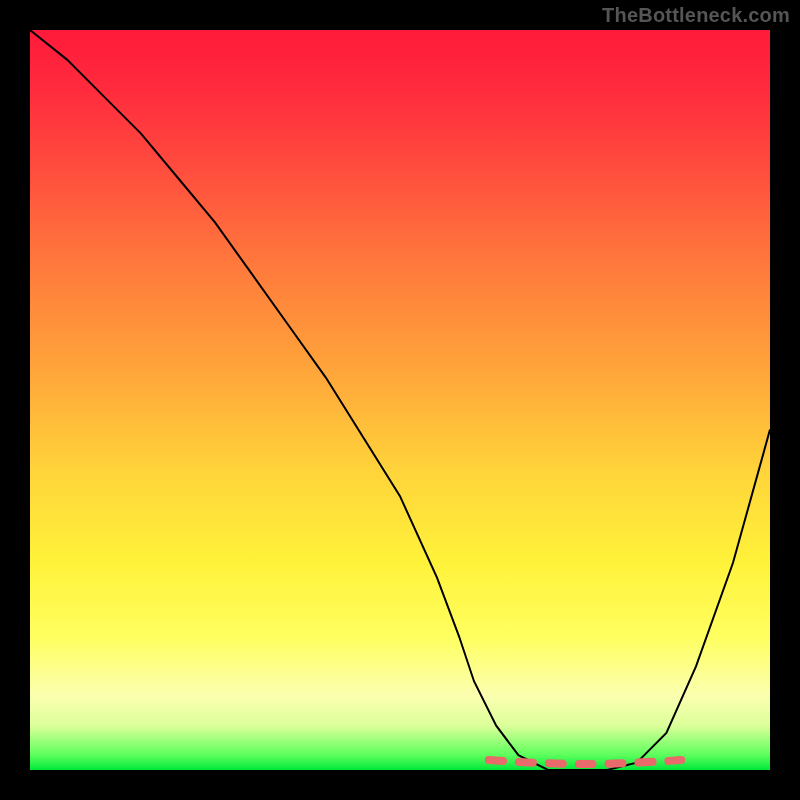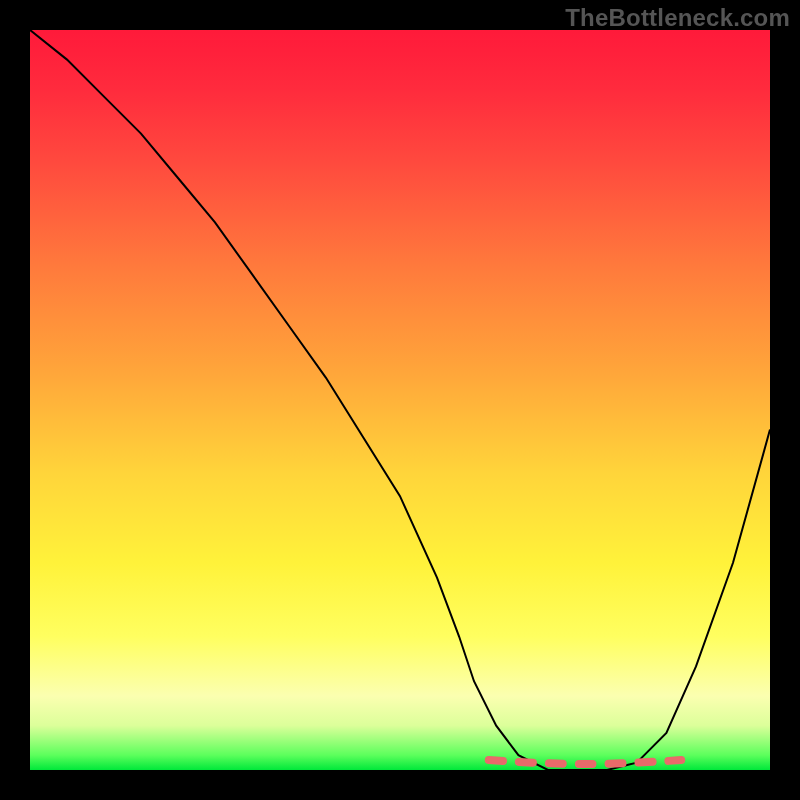--- a/index.html
+++ b/index.html
@@ -9,21 +9,21 @@
     background: #000;
     position: relative;
     font-family: Arial, Helvetica, sans-serif;
     overflow: hidden;
   }
   .watermark {
     position: absolute;
     top: 4px;
     right: 10px;
     color: #555;
-    font-size: 24px;
+    font-size: 20px;
     font-weight: bold;
     z-index: 3;
     letter-spacing: 0.2px;
   }
   .plot-area {
     position: absolute;
     left: 30px;
     top: 30px;
     width: 740px;
     height: 740px;

